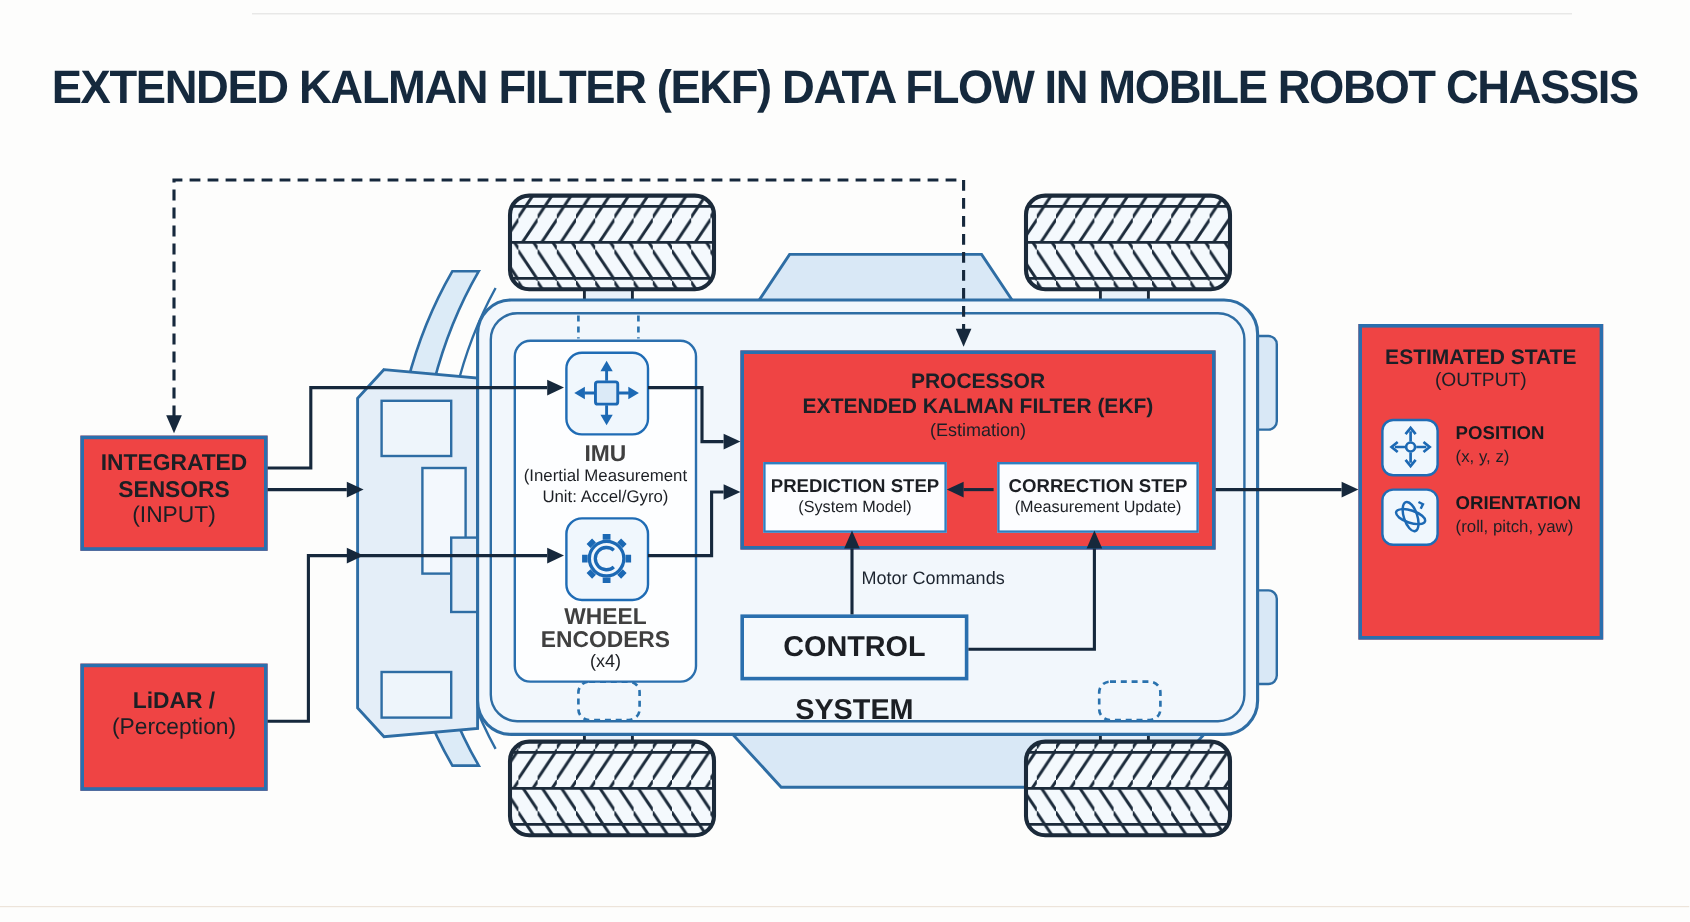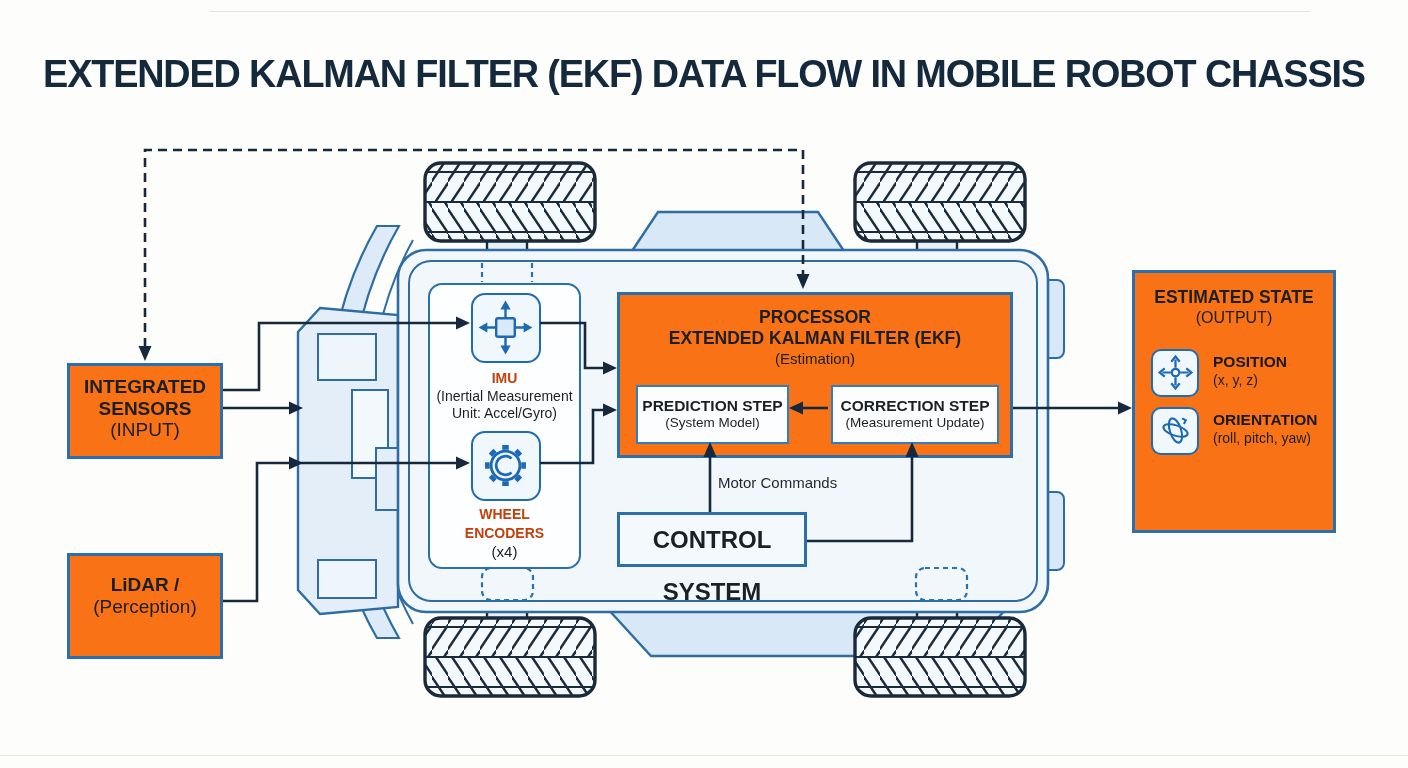--- a/index.html
+++ b/index.html
@@ -3,34 +3,34 @@
 <meta charset="utf-8">
 <style>
   html,body{margin:0;padding:0;background:#fefefe;}
   #canvas{position:relative;width:1408px;height:768px;background:#fdfdfc;overflow:hidden;
           font-family:"Liberation Sans",sans-serif;color:#1d2530;}
   .abs{position:absolute;}
   
   #title{left:0;top:52px;width:1408px;text-align:center;font-size:39px;font-weight:bold;
          letter-spacing:-1.2px;color:#15293d;transform:scaleX(.97);}
   
-  .dbox{box-sizing:border-box;border:3px solid #2a6fae;background:#f97316;text-align:center;z-index:2;}
+  .dbox{box-sizing:border-box;border:3px solid #2a6fae;background:#ef4444;text-align:center;z-index:2;}
   .whitebox{box-sizing:border-box;border:2.5px solid #2f7fc0;background:#fcfdff;text-align:center;z-index:2;}
   .ln-lg{font-size:19px;line-height:21.5px;font-weight:bold;color:#1c1f24;}
   .ln-lgr{font-size:19px;line-height:21.5px;color:#1c1f24;}
   .ln-md{font-size:15.5px;line-height:18px;font-weight:bold;color:#1c1f24;}
   .ln-mdr{font-size:13.5px;line-height:16.5px;color:#1c1f24;}
   .ekf-t1{font-size:17.5px;line-height:21px;font-weight:bold;color:#1b1f26;}
   .ekf-t2{font-size:15px;line-height:19px;color:#1b1f26;}
   
   #module-box{left:428px;top:283px;width:153px;height:286px;background:#fdfeff;
               border:2.5px solid #2a6fae;border-radius:14px;box-sizing:border-box;z-index:2;}
   .icon-tile{position:absolute;box-sizing:border-box;background:#f0f7fd;border:2.5px solid #1f6cb5;border-radius:14px;}
   .mod-label{position:absolute;width:100%;text-align:center;}
-  .mod-name{font-size:14px;line-height:19px;font-weight:bold;color:#c2410c;}
+  .mod-name{font-size:19px;line-height:19px;font-weight:bold;color:#404040;}
   .mod-desc{font-size:14px;line-height:17px;color:#1c1f24;}
   
   .out-row{position:absolute;left:0;width:100%;height:50px;}
   .out-tile{position:absolute;left:16px;top:0;width:48px;height:48px;background:#f0f7fd;
             border:2.5px solid #1f6cb5;border-radius:10px;box-sizing:border-box;}
   .out-txt{position:absolute;left:78px;top:3px;text-align:left;}
   .out-name{font-size:15.5px;line-height:19px;font-weight:bold;color:#17191d;}
   .out-val{font-size:14px;line-height:18px;color:#1c1f24;}
   .out-val sub{font-size:9.5px;}
   #motor-label{left:718px;top:474px;font-size:15px;color:#1d2530;z-index:3;}

